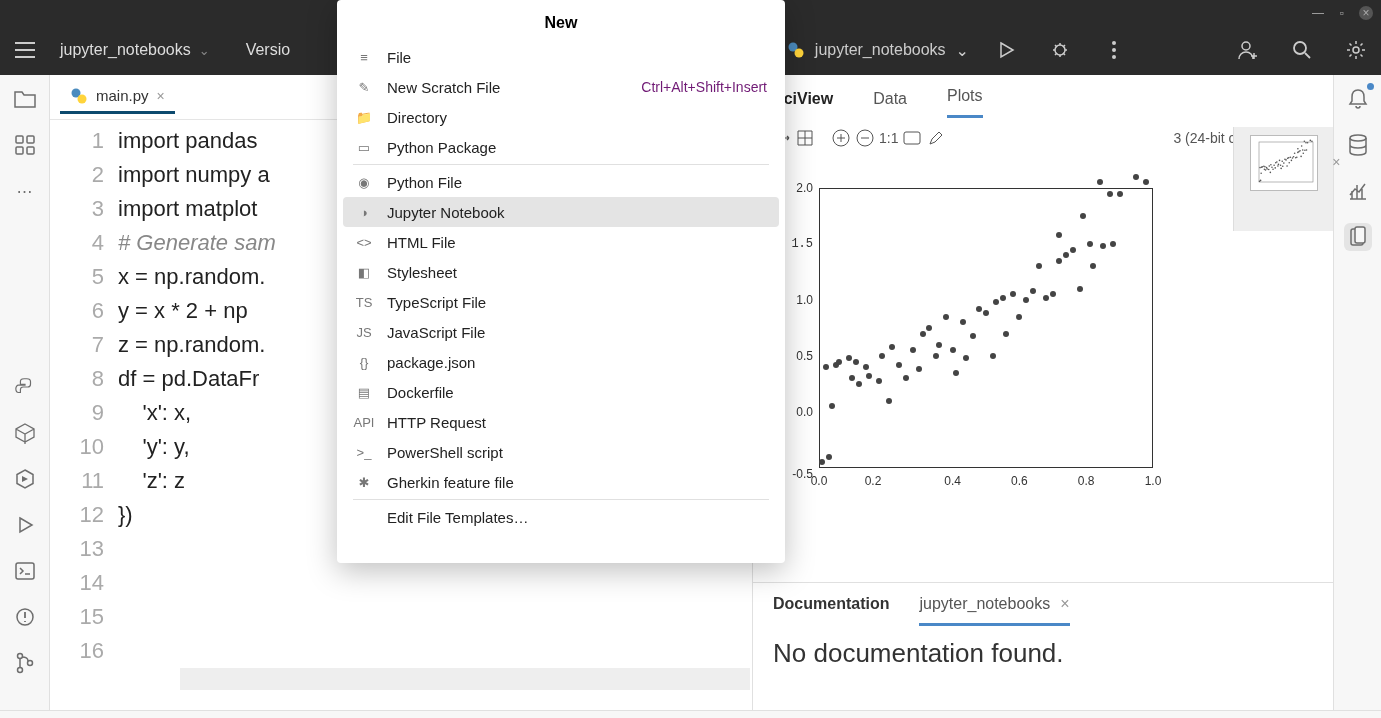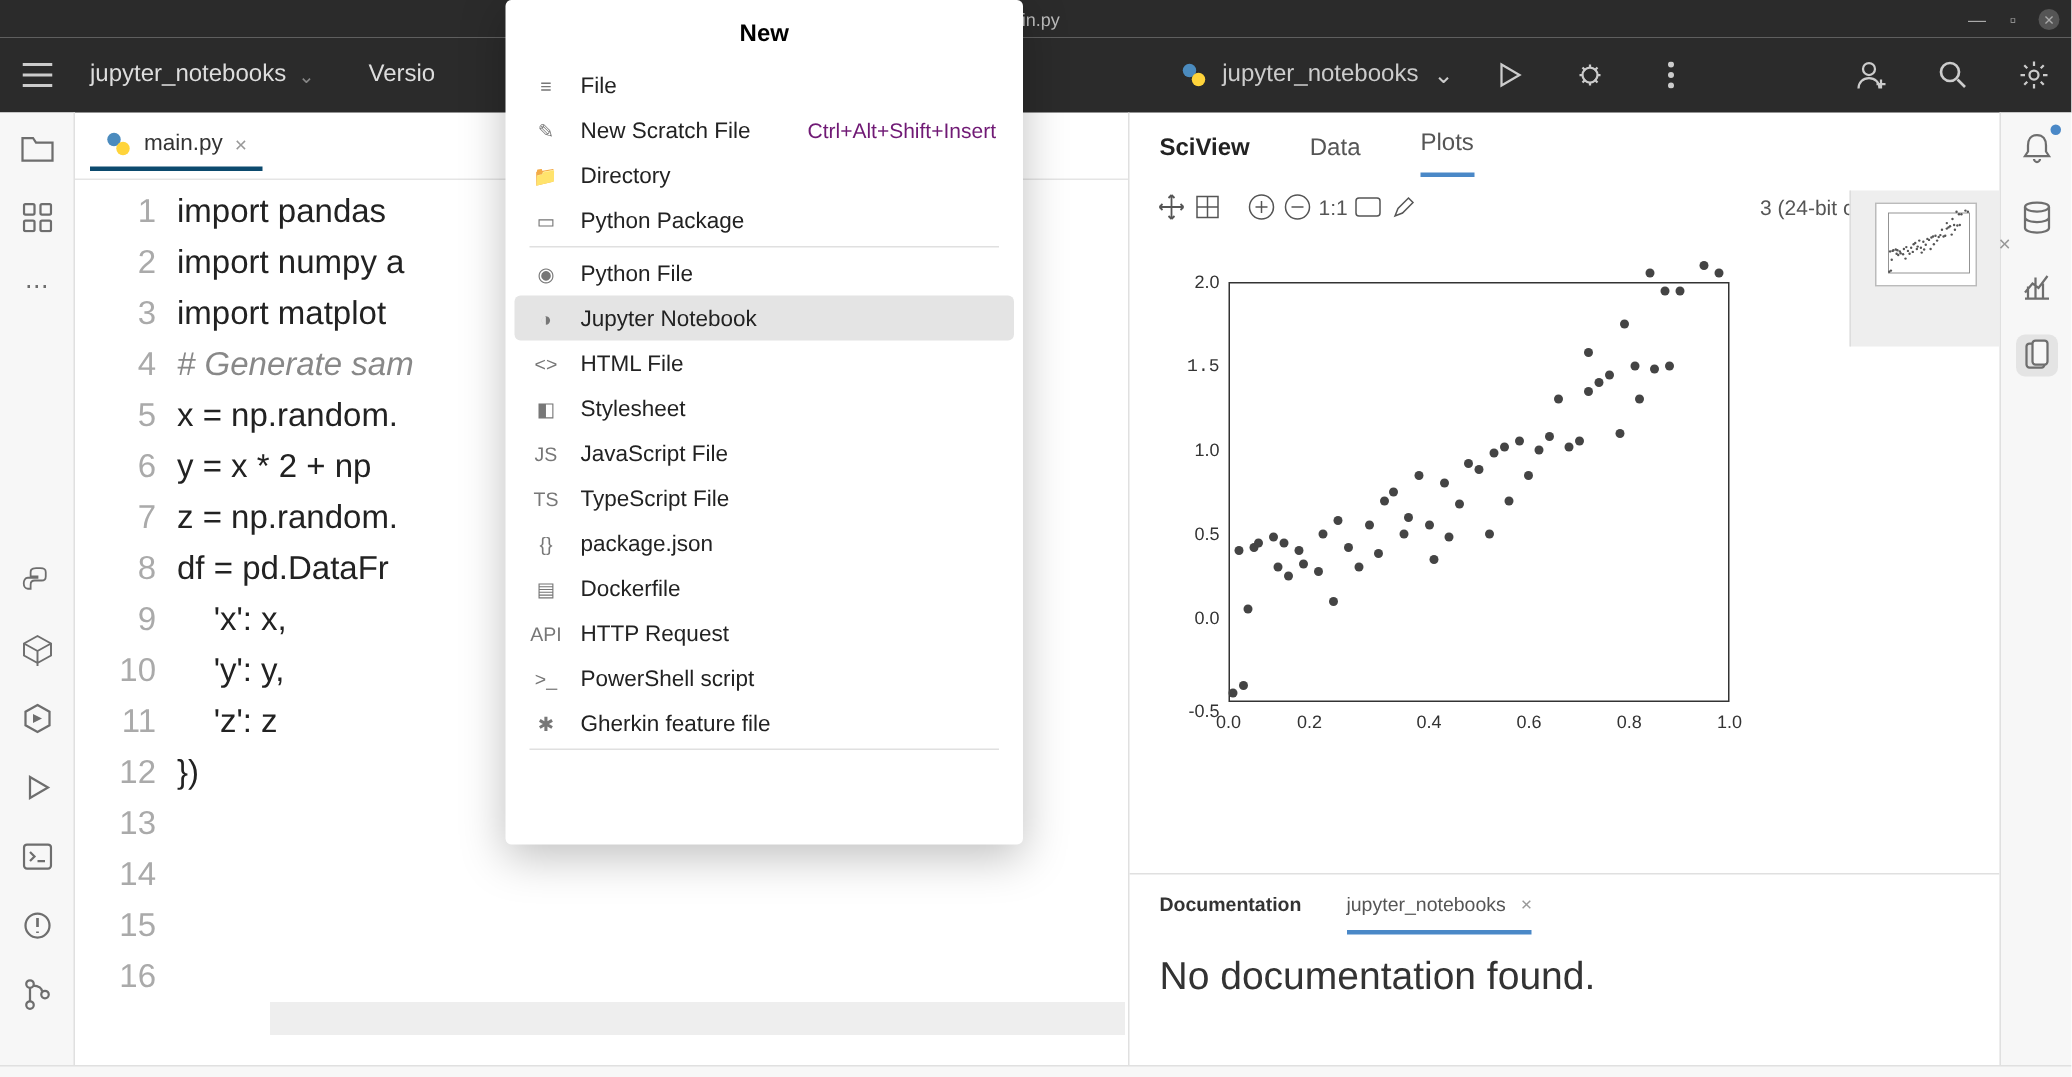--- a/index.html
+++ b/index.html
@@ -40,28 +40,28 @@
 .thumb-col { position: absolute; right: 48px; top: 127px; width: 100px; background: #eee; padding: 8px; display: flex; flex-direction: column; gap: 4px; align-items: center; border-left: 1px solid #ddd; height: 104px;}
 .thumb { width: 68px; height: 56px; background: #fff; border: 1px solid #bbb; position: relative; }
 .thumb-x { position:absolute; right: -24px; top: 18px; color: #999; font-size: 14px;}
 .plot-area { flex: 1; display: flex; align-items: flex-start; justify-content: flex-start; padding: 20px 0 0 10px; }
 .plot-box { width: 400px; height: 330px; position: relative; }
 .axes { position: absolute; left: 56px; top: 10px; right: 10px; bottom: 40px; border: 1px solid #333; }
 .ytick { position: absolute; left: 20px; font-size: 12px; color: #333; transform: translateY(-50%); width: 30px; text-align: right; }
 .xtick { position: absolute; bottom: 20px; font-size: 12px; color: #333; transform: translateX(-50%); }
 .pt { position: absolute; width: 6px; height: 6px; background: #444; border-radius: 50%; transform: translate(-50%, 50%); }
 .doc-pane { height: 128px; border-top: 1px solid #e0e0e0; display: flex; flex-direction: column; }
-.doc-tabs { display: flex; padding: 12px 20px 0 20px; gap: 30px; font-size: 13px; }
+.doc-tabs { display: flex; padding: 12px 20px 0 20px; gap: 30px; font-size: 16px; }
 .doc-tabs .dt { padding-bottom: 10px; color: #333; }
 .doc-tabs .dt.bold { font-weight: 700; }
 .doc-tabs .dt.act { border-bottom: 3px solid #4a88c7; color: #555; display:flex; gap: 10px; align-items:center;}
 .doc-body { padding: 12px 20px; font-size: 26px; color: #333; }
 .bottom-bar { height: 8px; background: #f7f7f7; border-top: 1px solid #e0e0e0; }
 
-.popup { position: absolute; left: 337px; top: 0; width: 345px; height: 563px; background: #fff; box-shadow: 0 8px 30px rgba(0,0,0,0.25); border-radius: 4px; overflow: hidden; z-index: 500; display:flex; flex-direction:column; }
+.popup { position: absolute; left: 337px; top: 0; width: 448px; height: 563px; background: #fff; box-shadow: 0 8px 30px rgba(0,0,0,0.25); border-radius: 4px; overflow: hidden; z-index: 500; display:flex; flex-direction:column; }
 .popup-title { text-align: center; font-weight: 700; font-size: 16px; padding: 14px 0 10px 0; }
 .popup-list { overflow-y: auto; }
 .pitem { display: flex; align-items: center; gap: 14px; padding: 4px 18px; font-size: 15px; color: #222; height: 30px;}
 .pitem.hover { background: #e4e4e4; border-radius: 4px; margin: 0 6px; padding: 4px 12px;}
 .pitem .shortcut { margin-left: auto; color: #701a75; font-size: 14px; }
 .psep { height: 1px; background: #e0e0e0; margin: 2px 16px; }
 .picon { width: 18px; height: 18px; display: flex; align-items: center; justify-content: center; color: #777; font-size: 13px; flex-shrink: 0;}
 svg { display: block; }
 .code-hl { position:absolute; left:130px; top: calc(4px + 34px*16); width: 570px; height: 22px; background: #eee; }
 </style>
@@ -495,42 +495,46 @@
       </div>
       <div class="pitem">
         <span class="picon">&lt;&gt;</span>
         <span>HTML File</span>
       </div>
       <div class="pitem">
         <span class="picon">◧</span>
         <span>Stylesheet</span>
       </div>
       <div class="pitem">
+        <span class="picon">TS</span>
+        <span>TypeScript File</span>
+      </div>
+      <div class="pitem">
         <span class="picon">JS</span>
         <span>JavaScript File</span>
       </div>
       <div class="pitem">
-        <span class="picon">TS</span>
-        <span>TypeScript File</span>
-      </div>
-      <div class="pitem">
         <span class="picon">{}</span>
         <span>package.json</span>
       </div>
       <div class="pitem">
         <span class="picon">▤</span>
         <span>Dockerfile</span>
       </div>
       <div class="pitem">
         <span class="picon">API</span>
         <span>HTTP Request</span>
       </div>
       <div class="pitem">
         <span class="picon">&gt;_</span>
         <span>PowerShell script</span>
       </div>
       <div class="pitem">
         <span class="picon">✱</span>
         <span>Gherkin feature file</span>
       </div>
       <div class="psep"></div>
+      <div class="pitem">
+        <span class="picon"></span>
+        <span>Edit File Templates…</span>
+      </div>
     </div>
 </div>
 
 </body></html>

